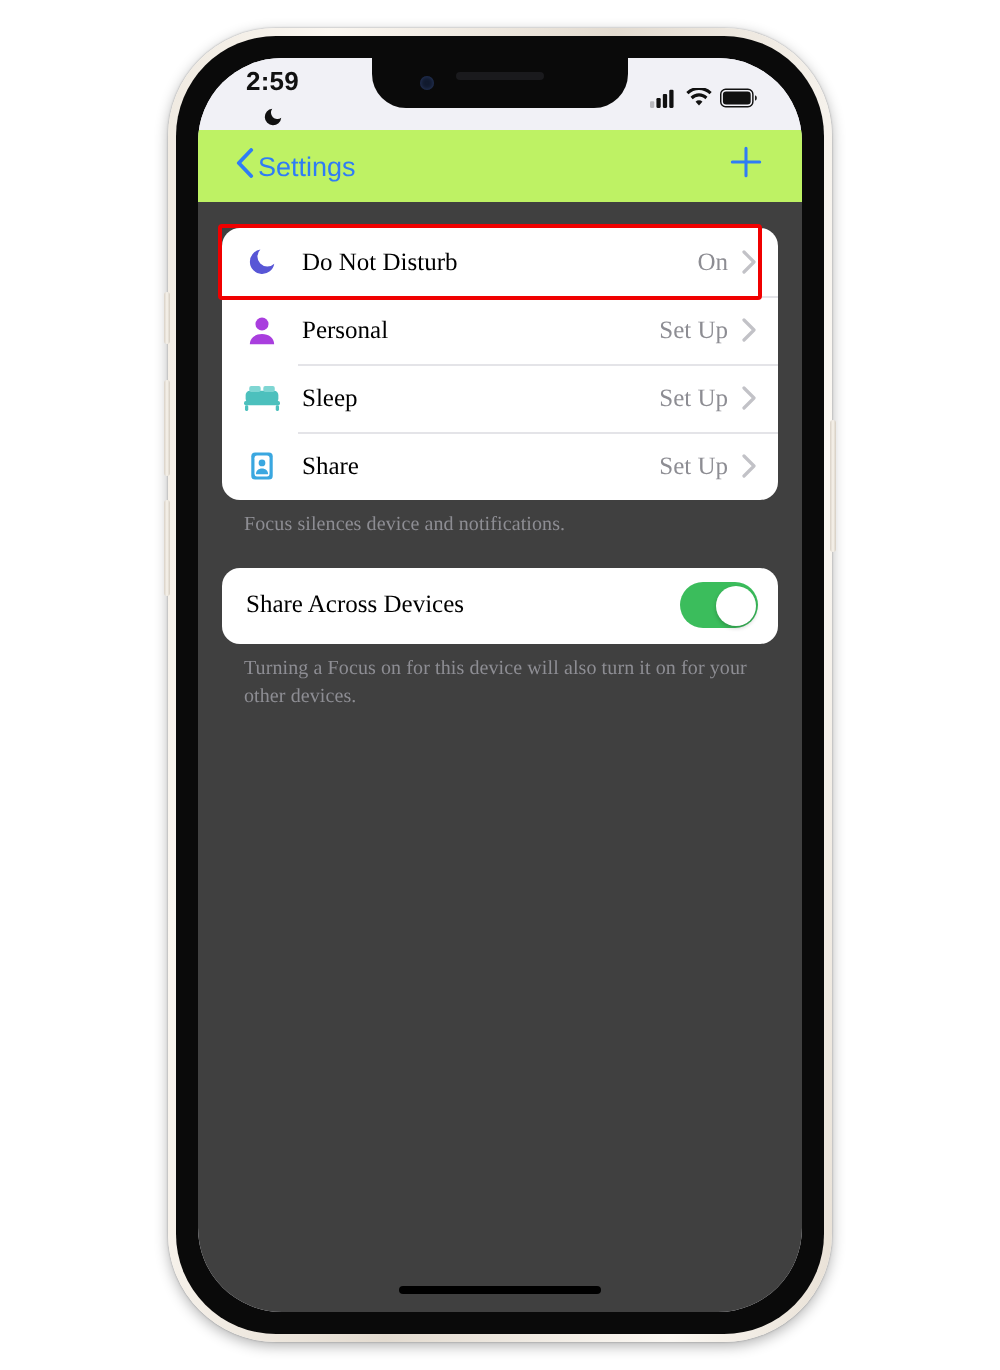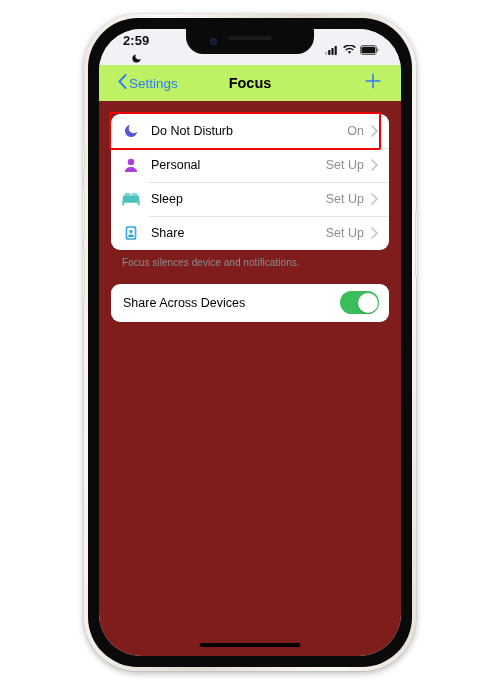--- a/index.html
+++ b/index.html
@@ -154,24 +154,25 @@
     margin-left: auto;
     color: #2f7cf6;
     display: flex;
     align-items: center;
     cursor: pointer;
     z-index: 2;
   }
 
   
   .content {
-    background: #7f1d1d;
+    background: #404040;
     padding: 13px 12px 0 12px;
     height: calc(100% - 72px);
     position: relative;
+    font-family: Liberation Serif, serif;
   }
 
   .card {
     background: #ffffff;
     border-radius: 9px;
     overflow: hidden;
   }
 
   .row {
     display: flex;
@@ -338,21 +339,20 @@
 
         <div class="nav-bar">
           <div class="nav-back">
             <span>
               <svg width="9" height="15" viewBox="0 0 9 15">
                 <path d="M7.6 1 1.4 7.5 7.6 14" fill="none" stroke="#2f7cf6" stroke-width="1.9" stroke-linecap="round" stroke-linejoin="round"></path>
               </svg>
             </span>
             <span>Settings</span>
           </div>
-          <div class="nav-title">Focus</div>
           <div class="nav-add">
             <span>
               <svg width="18" height="18" viewBox="0 0 20 20">
                 <path d="M10 2.4v15.2M2.4 10h15.2" stroke="#2f7cf6" stroke-width="1.7" stroke-linecap="round"></path>
               </svg>
             </span>
           </div>
         </div>
 
         <div class="content">
@@ -438,20 +438,21 @@
 
           <div class="card">
             <div class="row-toggle">
               <span class="toggle-label">Share Across Devices</span>
               <span class="toggle">
                 <span class="toggle-knob"></span>
               </span>
             </div>
           </div>
 
+          <div class="footnote">Turning a Focus on for this device will also turn it on for your other devices.</div>
 
         </div>
 
         <div class="home-indicator"></div>
 
       </div>
     </div>
   </div>
 </div>
 

